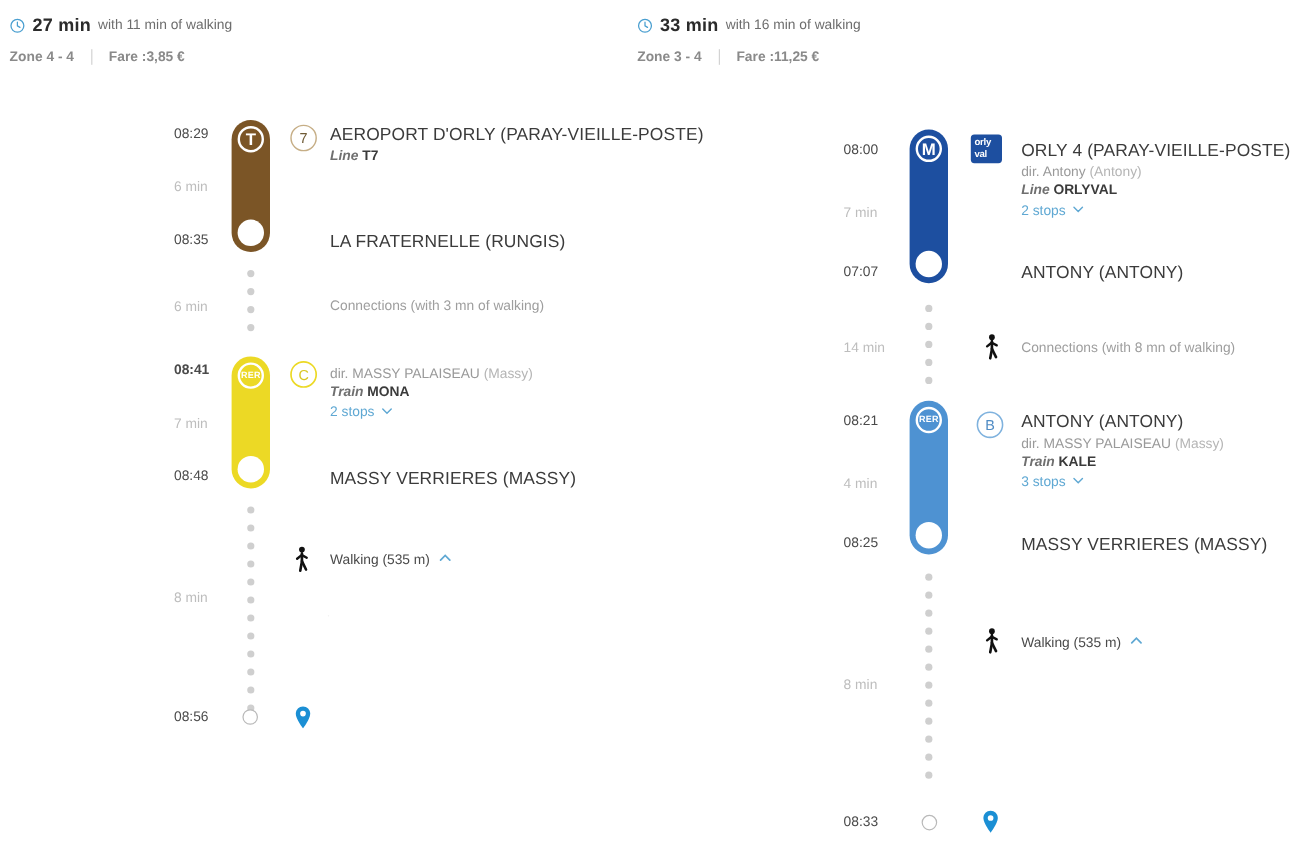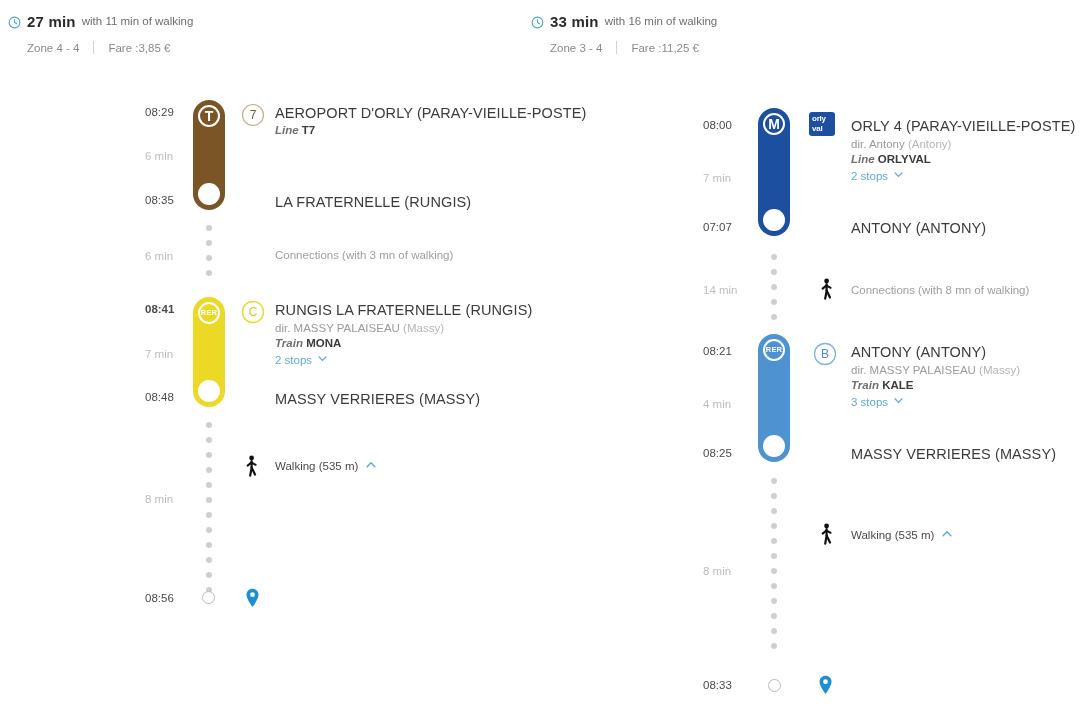--- a/index.html
+++ b/index.html
@@ -11,21 +11,21 @@
     overflow: hidden;
   }
   .page { position: relative; width: 1080px; height: 720px; }
 
   
   .hdr { position: absolute; }
   .hdr-line1 { display: flex; align-items: center; gap: 6px; height: 18px; }
   .clock-icon { width: 13px; height: 13px; flex: 0 0 13px; display:block; }
   .dur { font-size: 15px; font-weight: bold; color: #2b2b2b; letter-spacing: .2px; }
   .dur-sub { font-size: 11.5px; color: #6d6d6d; }
-  .hdr-line2 { margin-top: 11px; margin-left: 19px; display: flex; align-items: center; font-size: 11.5px; color: #8a8a8a; }
+  .hdr-line2 { margin-top: 11px; display: flex; align-items: center; font-size: 11.5px; color: #8a8a8a; font-weight: bold; }
   .hdr-line2 .sep { display:inline-block; width:1px; height:13px; background:#d3d3d3; margin: 0 14px; }
 
   
   .itin { position: absolute; }
   .time { position: absolute; font-size: 11.5px; color: #4a4a4a; width: 44px; text-align: left; }
   .dur-label { position: absolute; font-size: 11.5px; color: #bdbdbd; width: 50px; }
 
   
   .bar { position: absolute; width: 32px; border-radius: 16px; }
   .bar-cap-top {
@@ -139,21 +139,20 @@
       <div class="bar-cap-top rer" style="top:5px;">RER</div>
       <div class="bar-cap-bottom" style="bottom:5px;"></div>
     </div>
     <div class="line-badge" style="left:241px; top:300px;">
       <svg viewBox="0 0 24 24" width="24" height="24">
           <circle cx="12" cy="12" r="10.5" fill="#fff" stroke="#ecd925" stroke-width="1.4"></circle>
           <text x="12" y="16.4" text-anchor="middle" font-family="Liberation Sans, sans-serif" font-size="12" fill="#d9c620">C</text>
         </svg>
     </div>
     <div class="txt" style="left:275px; top:302px;">
-      <div class="stop-name">RUNGIS LA FRATERNELLE (RUNGIS)</div>
       <div class="dir">
         <span>dir.</span>
         <span>MASSY PALAISEAU</span>
         <span class="place">(Massy)</span>
       </div>
       <div class="lineinfo">
         <i>Train</i>
         <b>MONA</b>
       </div>
       <div class="stops-link">

